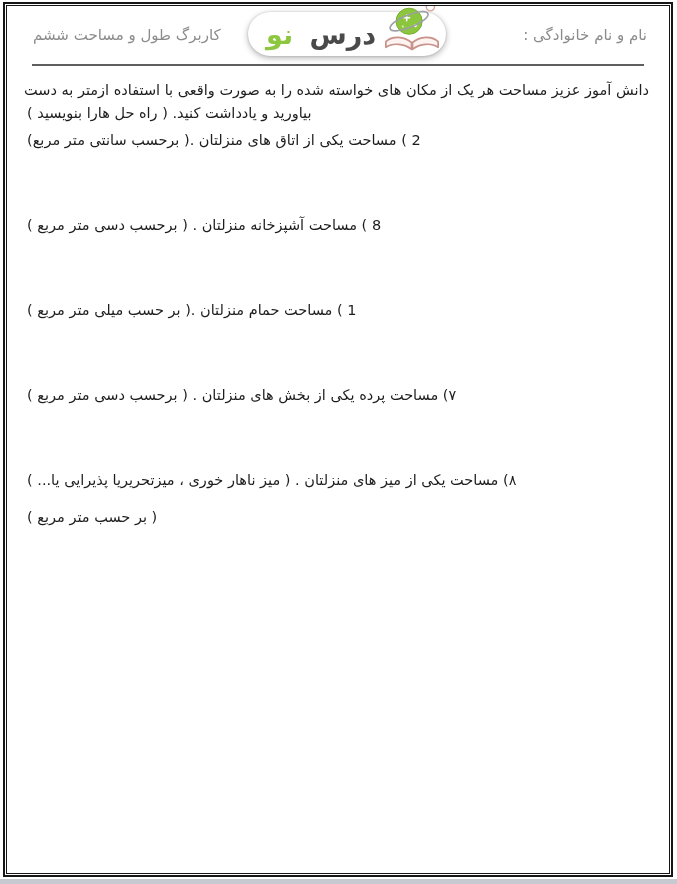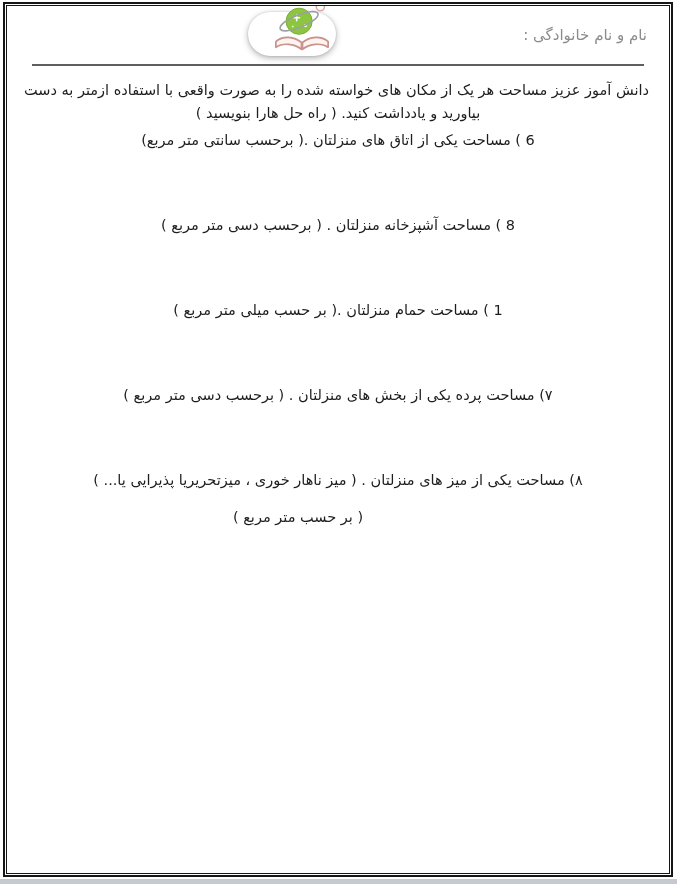--- a/index.html
+++ b/index.html
@@ -77,21 +77,21 @@
     font-size: 27px;
     font-weight: bold;
     letter-spacing: 0;
     white-space: nowrap;
   }
   .logo-text .dars { color: #4a4a4a; }
   .logo-text .no { color: #8dc63f; margin-right: 7px; }
   
   .content {
     direction: rtl;
-    text-align: center;
+    text-align: left;
     padding: 13px 20px 0 20px;
     color: #1d1d1d;
     font-size: 14.5px;
   }
   .intro { line-height: 23px; margin-bottom: 5px; }
   .intro-line { white-space: nowrap; }
   .question {
     line-height: 20px;
     margin-bottom: 65px;
     white-space: nowrap;
@@ -122,35 +122,40 @@
 
             <circle cx="30" cy="24" r="13.5" fill="#8cc63e" stroke="#76ad2e" stroke-width="1"></circle>
             <path d="M24.5 20.5 h6 M27.5 17.5 v6" stroke="#ffffff" stroke-width="1.6" stroke-linecap="round"></path>
             <circle cx="36.5" cy="28.5" r="1.7" fill="#ffffff" opacity="0.9"></circle>
             <circle cx="23.5" cy="29.5" r="1.1" fill="#ffffff" opacity="0.7"></circle>
 
             <ellipse cx="30" cy="24" rx="21" ry="6.5" transform="rotate(-22 30 24)" fill="none" stroke="#9b9fa4" stroke-width="1.7"></ellipse>
 
             <circle cx="52" cy="9" r="4.2" fill="#ffffff" stroke="#dba8a1" stroke-width="1.6"></circle>
           </svg>
+          <span class="logo-text">
+            <span class="dars">درس</span>
+            <span class="no">نو</span>
+          </span>
         </div>
 
+        <span class="header-label">کاربرگ طول و مساحت ششم</span>
       </div>
 
       <hr class="header-divider">
 
       <div class="content">
 
         <div class="intro">
           <div class="intro-line">دانش آموز عزیز مساحت هر یک از مکان های خواسته شده را به صورت واقعی با استفاده ازمتر به دست</div>
           <div class="intro-line">بیاورید و یادداشت کنید. ( راه حل هارا بنویسید )</div>
         </div>
 
         <div class="question">
-          <span>6 ) مساحت یکی از اتاق های منزلتان .( برحسب  سانتی متر مربع)</span>
+          <span>2 ) مساحت یکی از اتاق های منزلتان .( برحسب  سانتی متر مربع)</span>
         </div>
 
 
         <div class="question">
           <span>8 ) مساحت آشپزخانه منزلتان . ( برحسب دسی متر مربع )</span>
         </div>
 
         <div class="question">
           <span>1 ) مساحت حمام منزلتان .( بر حسب میلی متر مربع )</span>
         </div>

